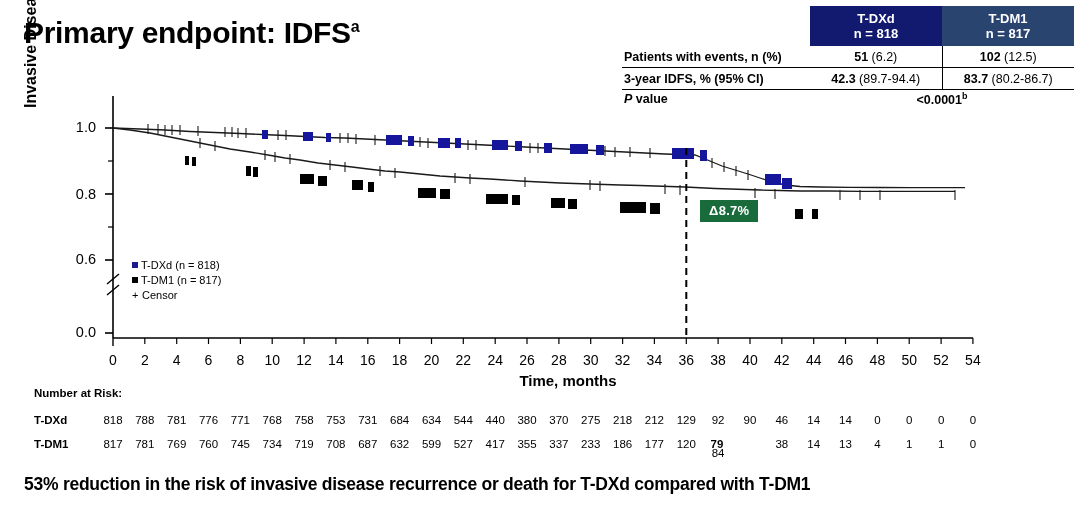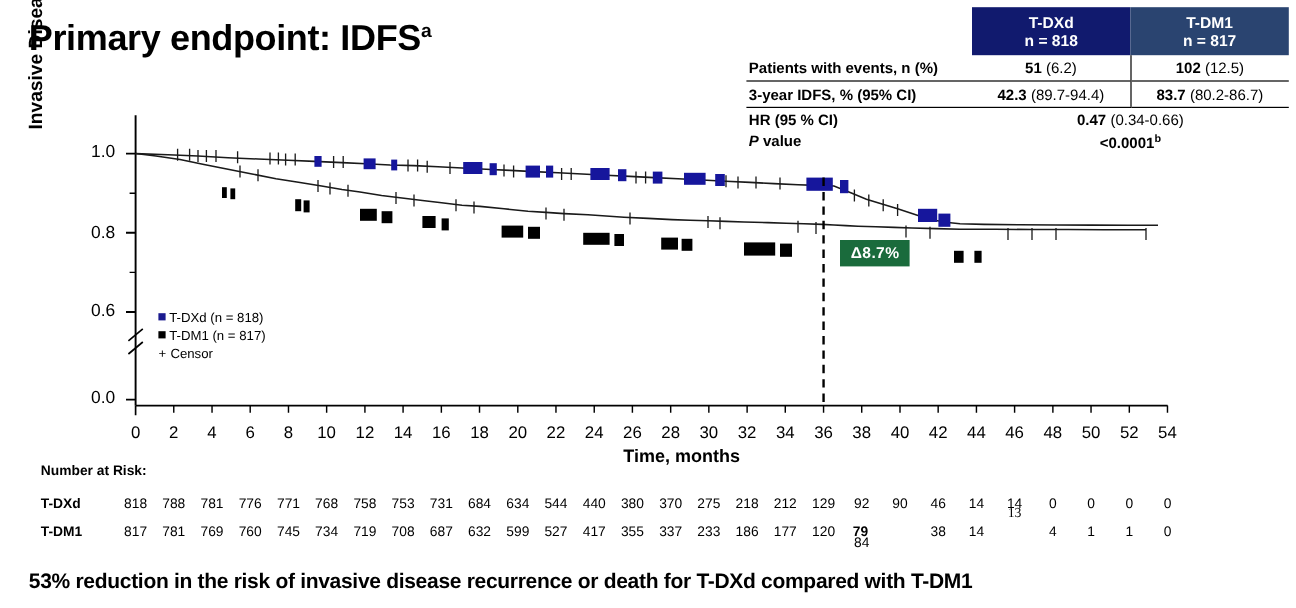--- a/index.html
+++ b/index.html
@@ -115,24 +115,20 @@
     </tr>
     <tr class="row-events">
       <td class="rt-label bold">Patients with events, n (%)</td>
       <td class="rt-val"><span class="bold">51</span><span> (6.2)</span></td>
       <td class="rt-val sep-l"><span class="bold">102</span><span> (12.5)</span></td>
     </tr>
     <tr class="row-idfs">
       <td class="rt-label bold">3-year IDFS, % (95% CI)</td>
       <td class="rt-val"><span class="bold">42.3</span><span> (89.7-94.4)</span></td>
       <td class="rt-val sep-l"><span class="bold">83.7</span><span> (80.2-86.7)</span></td>
-    </tr>
-    <tr class="row-hr">
-      <td class="rt-label bold">HR (95 % CI)</td>
-      <td class="rt-span" colspan="2"><span class="bold">0.47</span><span> (0.34-0.66)</span></td>
     </tr>
     <tr class="row-p">
       <td class="rt-label"><span class="bold ital">P</span><span class="bold"> value</span></td>
       <td class="rt-span bold" colspan="2"><span>&lt;0.0001</span><sup>b</sup></td>
     </tr>
   </tbody>
     </table>
 
   <div id="y-axis-title">Invasive Disease–Free Survival</div>
 
@@ -385,21 +381,21 @@
   <div class="risk-num" style="left:514.0px;top:438px;">355</div>
   <div class="risk-num" style="left:545.9px;top:438px;">337</div>
   <div class="risk-num" style="left:577.7px;top:438px;">233</div>
   <div class="risk-num" style="left:609.6px;top:438px;">186</div>
   <div class="risk-num" style="left:641.4px;top:438px;">177</div>
   <div class="risk-num" style="left:673.3px;top:438px;">120</div>
   <div class="risk-num" style="left:705.1px;top:447px;">84</div>
   <div class="risk-num" style="left:704px;top:438px;font-weight:bold;">79</div>
   <div class="risk-num" style="left:768.8px;top:438px;">38</div>
   <div class="risk-num" style="left:800.7px;top:438px;">14</div>
-  <div class="risk-num" style="left:832.5px;top:422px;font-family:Liberation Serif, serif;">13</div>
+  <div class="risk-num" style="left:832.5px;top:438px;">13</div>
   <div class="risk-num" style="left:864.4px;top:438px;">4</div>
   <div class="risk-num" style="left:896.2px;top:438px;">1</div>
   <div class="risk-num" style="left:928.1px;top:438px;">1</div>
   <div class="risk-num" style="left:959.9px;top:438px;">0</div>
 
   <div id="footer-caption">53% reduction in the risk of invasive disease recurrence or death for T-DXd compared with T-DM1</div>
 
 </div>
 
 </body></html>

